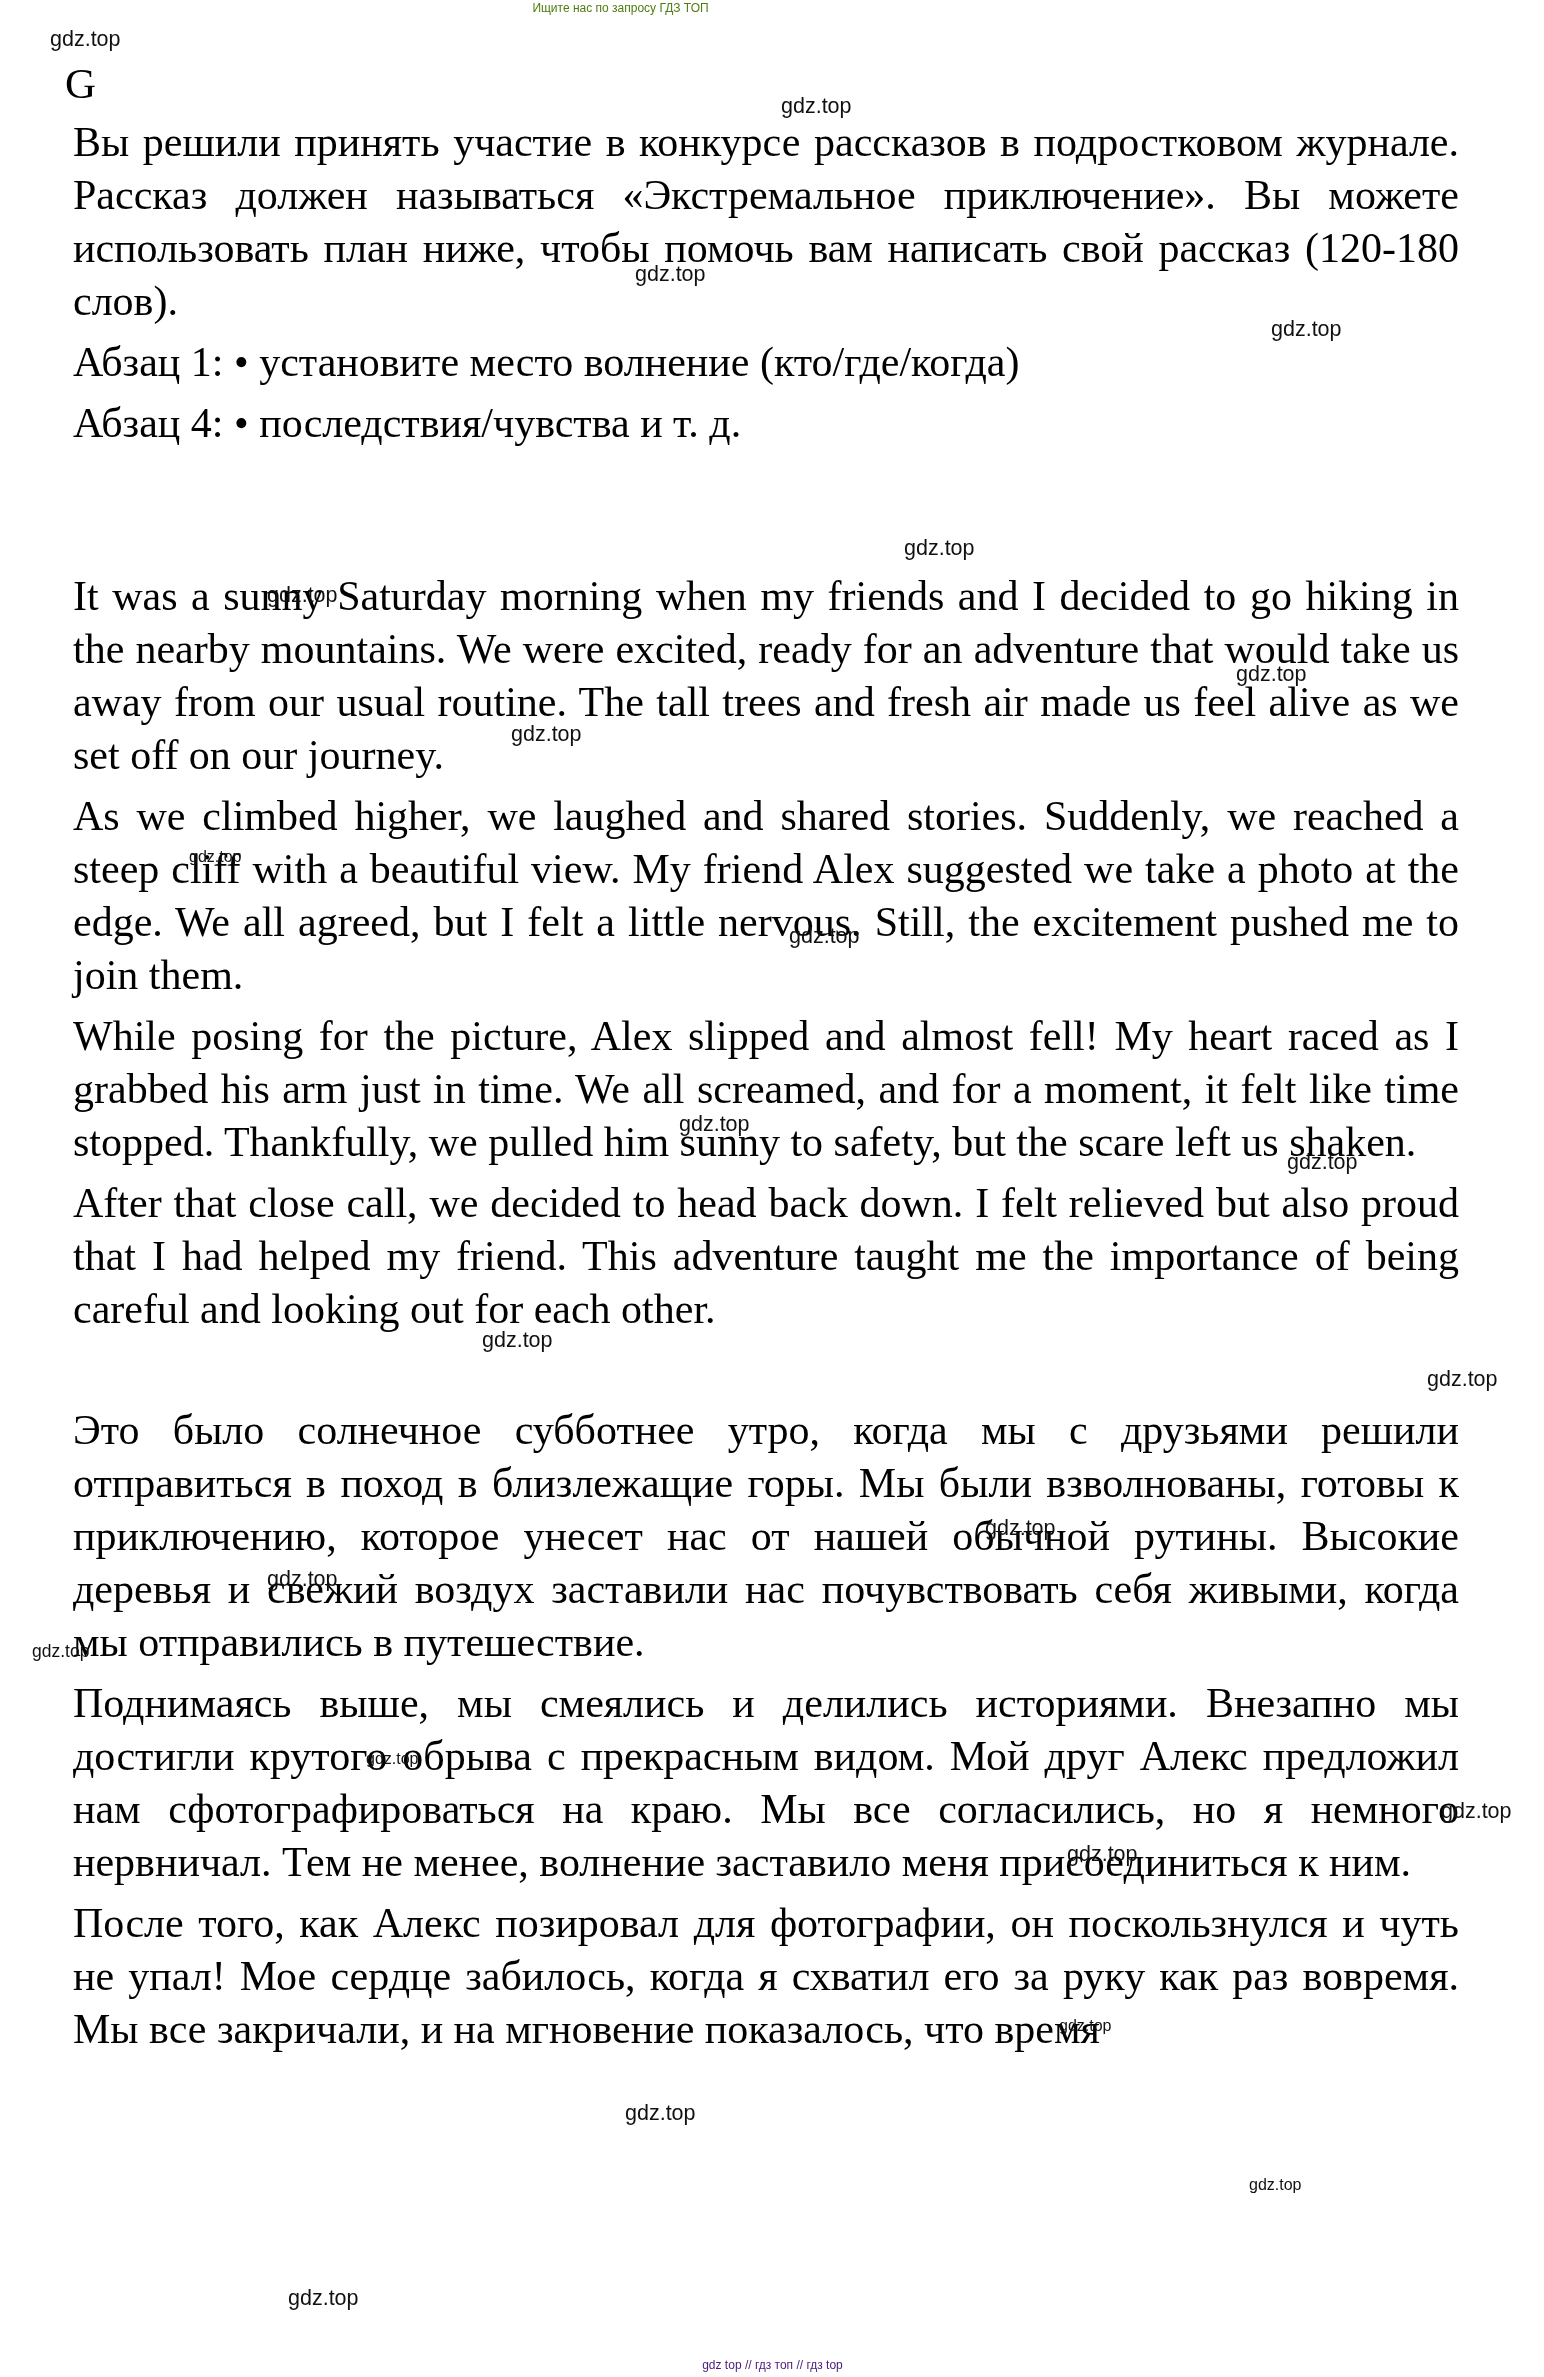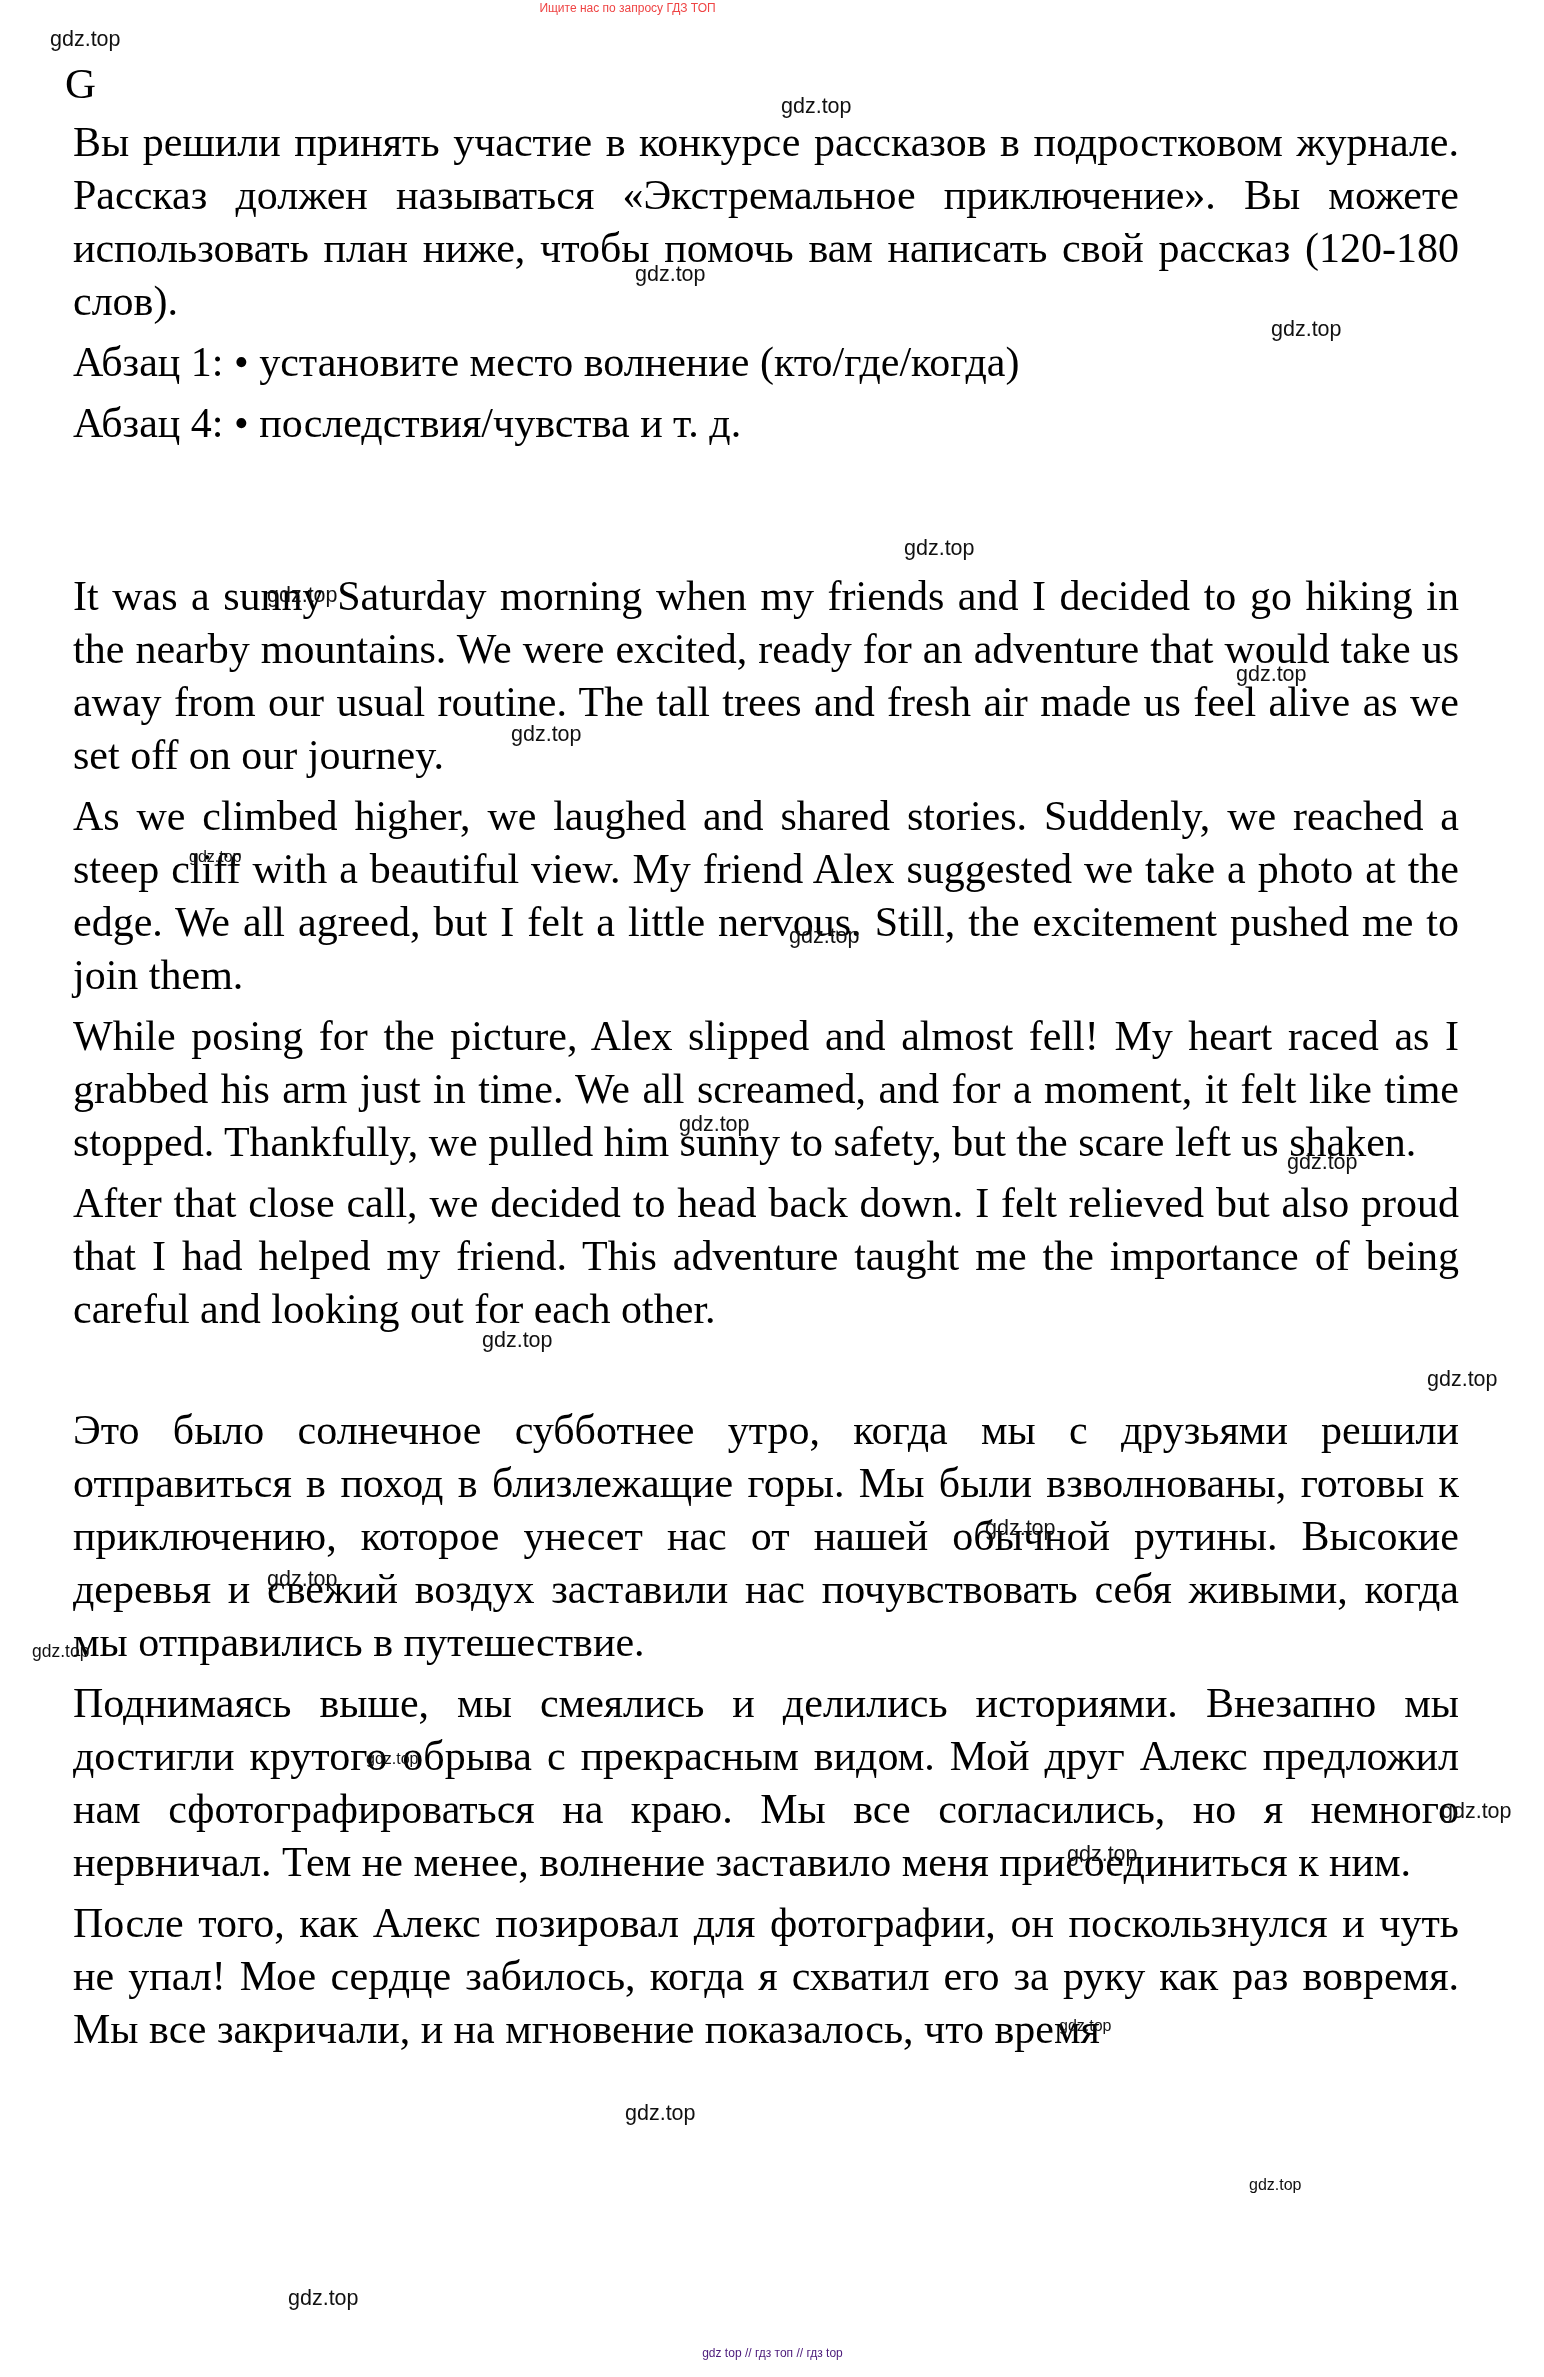--- a/index.html
+++ b/index.html
@@ -1,36 +1,36 @@
 <!DOCTYPE html>
 <html style="font-size:12.7px"><head>
 <meta charset="utf-8">
 <style>
   html, body { margin: 0; padding: 0; background: #ffffff; }
   body { width: 1545px; height: 2377px; position: relative; overflow: hidden; }
   .top-banner {
-    position: absolute; top: 0; left: 11px; width: 1233px; text-align: center;
-    font-family: "Liberation Sans", sans-serif; font-size: 12px; color: #ef4444;
+    position: absolute; top: 0; left: 4px; width: 1233px; text-align: center;
+    font-family: "Liberation Sans", sans-serif; font-size: 12px; color: #4d7c0f;
     line-height: 17.5px;
   }
   .wm {
     position: absolute; font-family: "Liberation Sans", sans-serif;
     font-size: 21.5px; color: #111; line-height: 24px; white-space: nowrap;
   }
   .content {
     position: absolute; left: 65px; top: 60px; width: 1402px;
     font-family: "Liberation Serif", serif; font-size: 42px; color: #000;
     line-height: 53px;
   }
   .letter { font-size: 43px; line-height: 48px; margin-bottom: 3.2px; }
   .p { text-align: justify; margin: 8px; }
   .p.nj { text-align: left; }
   .gap { height: 52px; }
   .footer {
-    position: absolute; bottom: 17px; left: 0; width: 1545px; text-align: center;
+    position: absolute; bottom: 5px; left: 0; width: 1545px; text-align: center;
     font-family: "Liberation Sans", sans-serif; font-size: 12px; color: #4b1a7a;
   }
 </style>
 </head>
 <body>
 
 <div class="top-banner">Ищите нас по запросу ГДЗ ТОП</div>
 
 <div class="content">
   <div class="letter">G</div>

